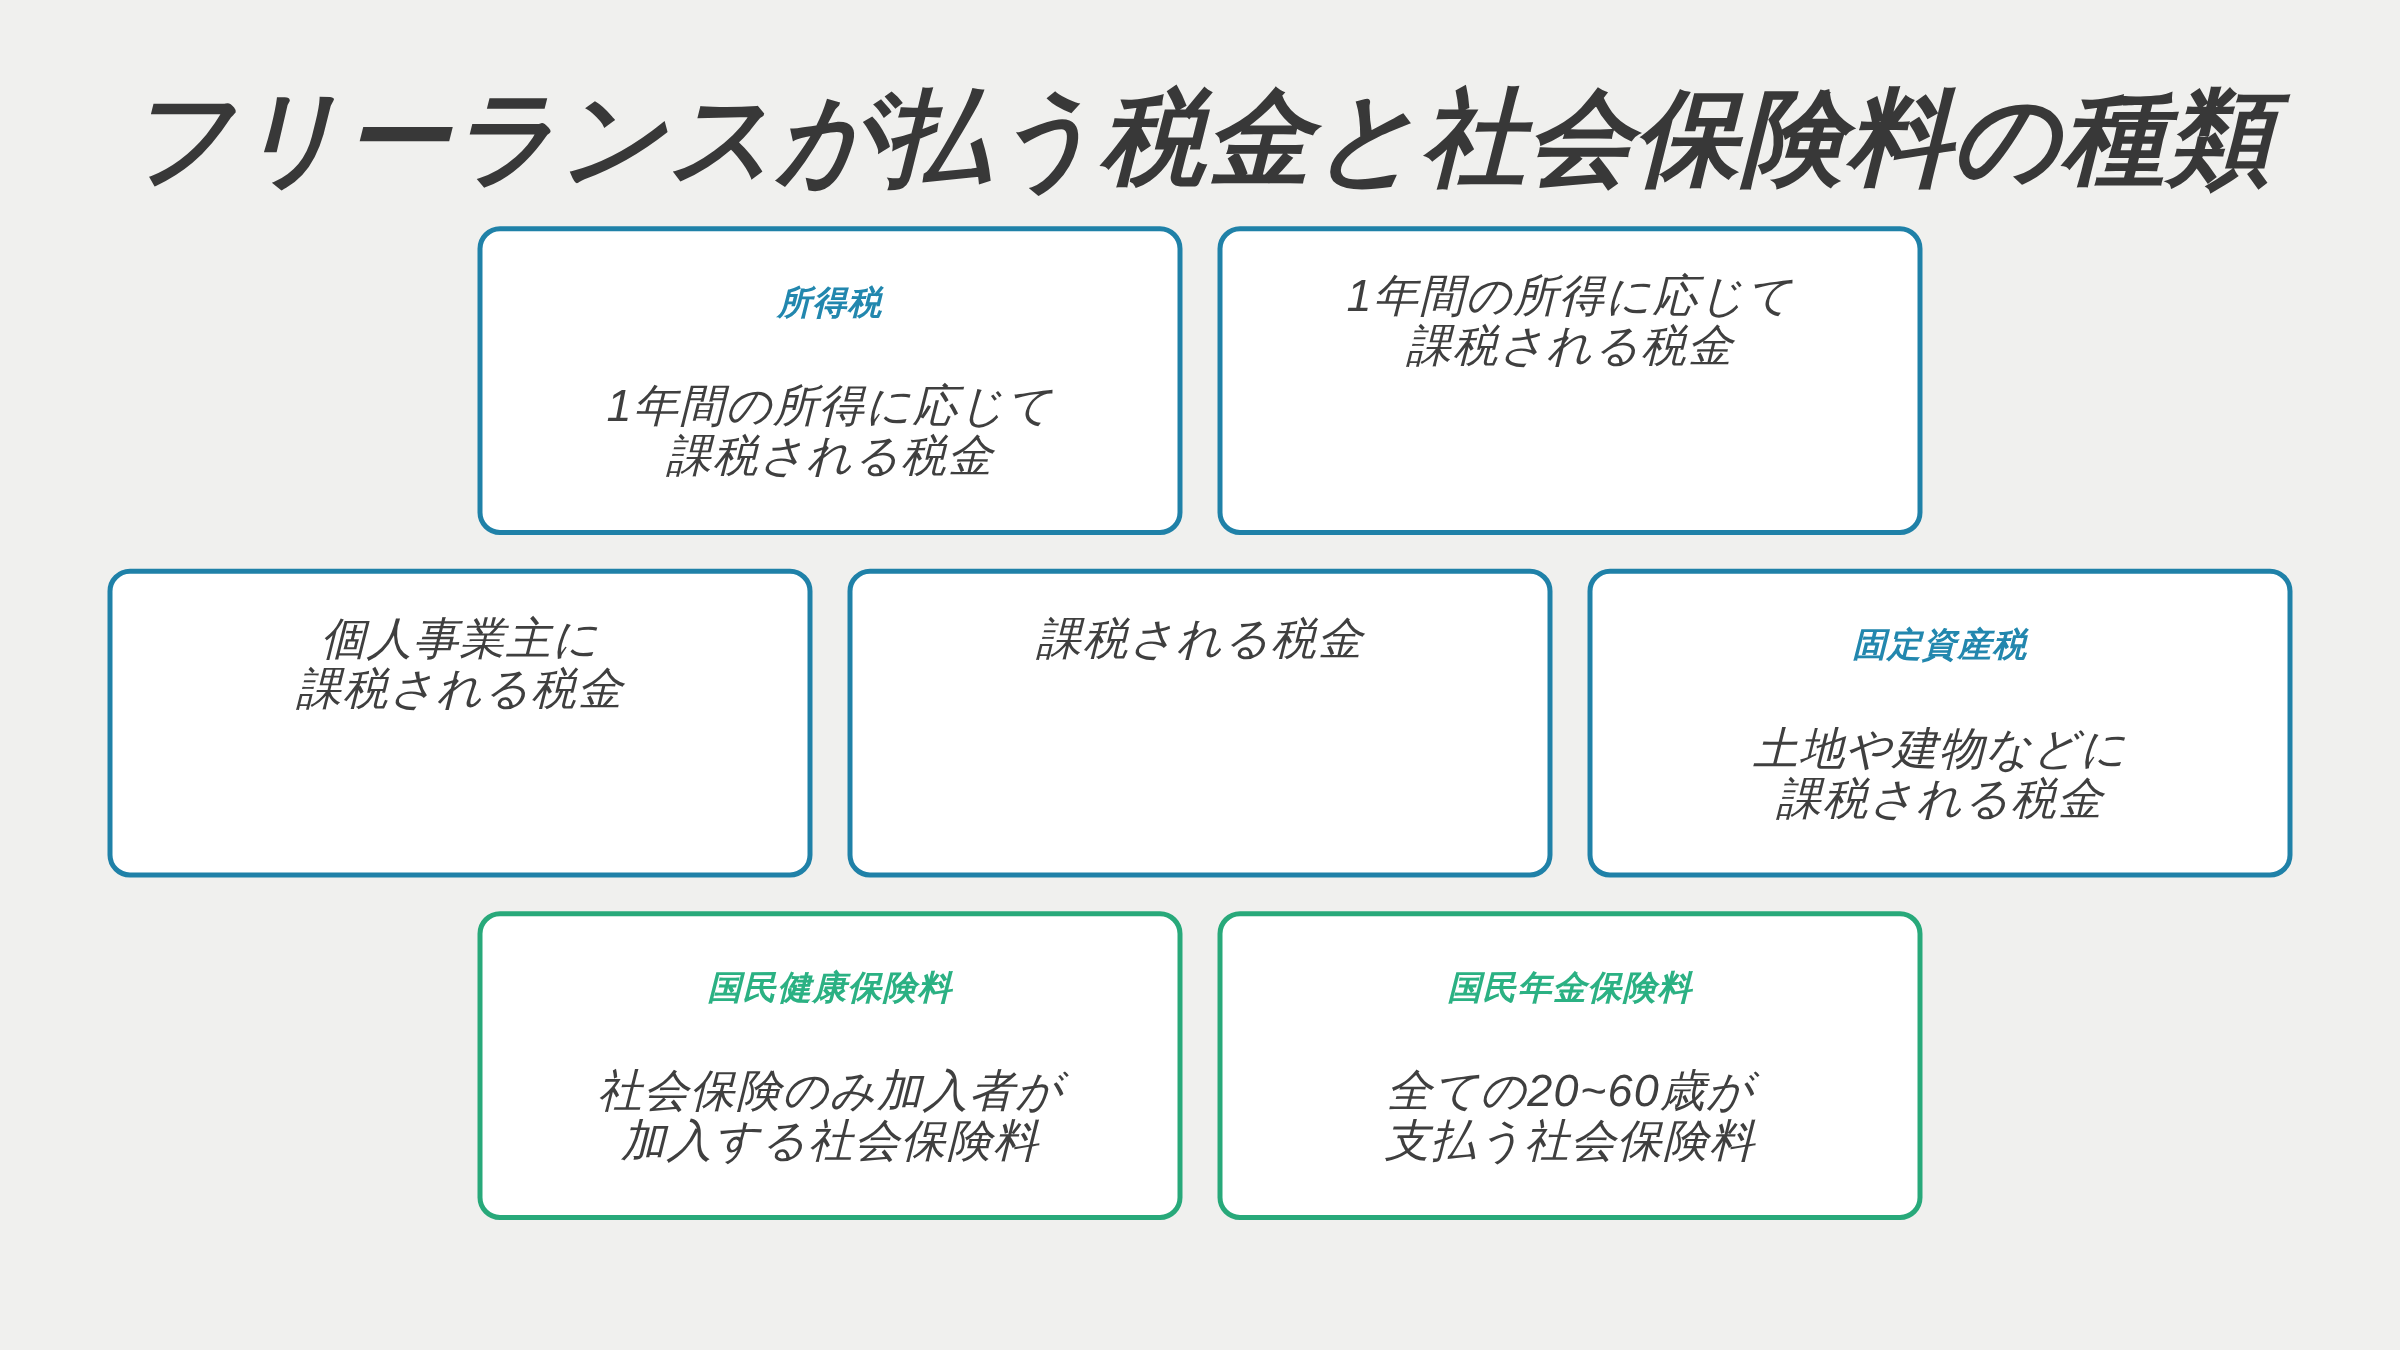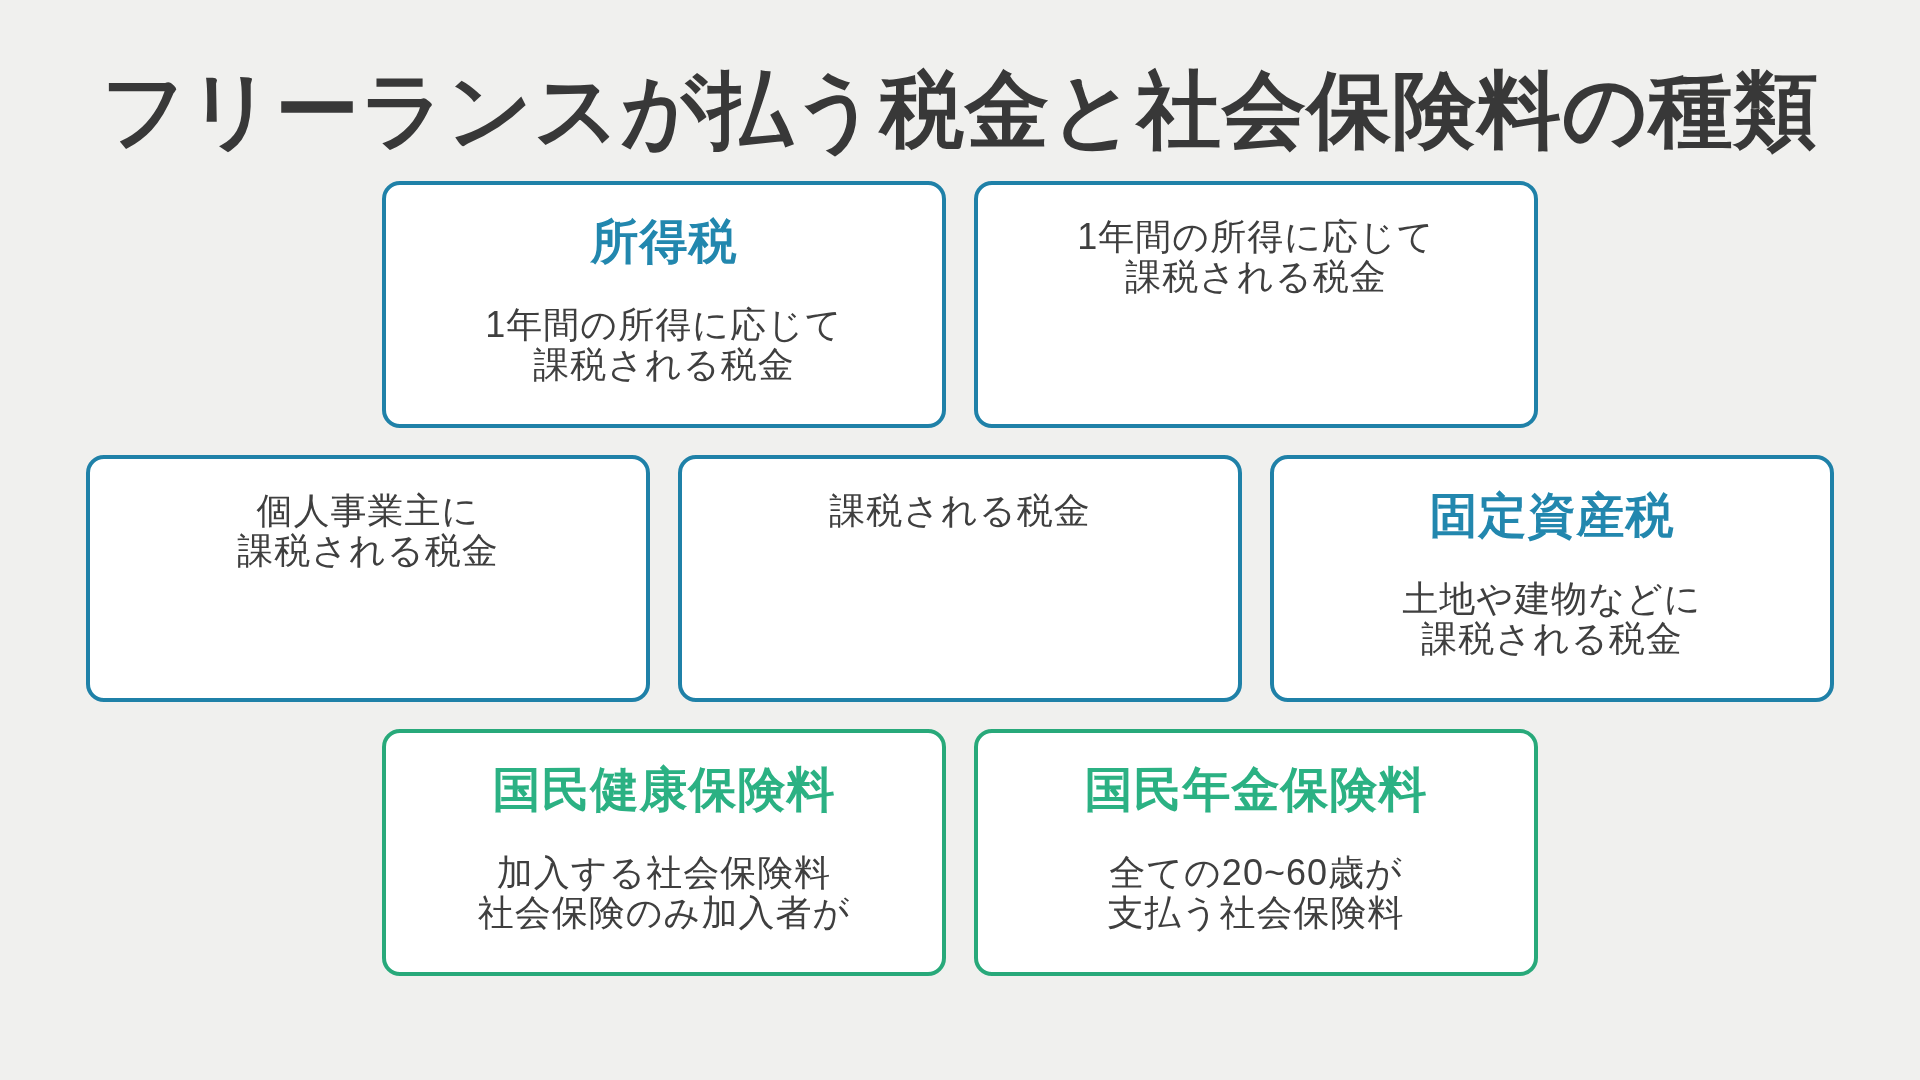--- a/index.html
+++ b/index.html
@@ -5,21 +5,21 @@
   :root {
     --bg: #f0f0ee;
     --card-bg: #ffffff;
     --title-text: #383838;
     --body-text: #3f3f3f;
     --blue-border: #1f81a8;
     --blue-heading: #2287ae;
     --green-border: #28a97a;
     --green-heading: #2bb183;
   }
-  * { margin: 0; padding: 0; box-sizing: border-box; }
+  * { margin: 0; padding: 0; box-sizing: border-box; font-style: italic; }
   html, body {
     width: 1920px;
     height: 1080px;
     overflow: hidden;
     font-family: "Liberation Sans", "DejaVu Sans", sans-serif;
   }
   body {
     background: var(--bg);
   }
   .canvas {
@@ -54,21 +54,21 @@
     width: 564px;
     height: 247px;
     background: var(--card-bg);
     border-radius: 18px;
     padding: 32px 24px 0 24px;
     text-align: center;
   }
   .card.blue  { border: 4px solid var(--blue-border); }
   .card.green { border: 4px solid var(--green-border); }
   .card-title {
-    font-size: 48px;
+    font-size: 27px;
     font-weight: 800;
     line-height: 50px;
     margin-bottom: 38px;
     letter-spacing: 1px;
   }
   .card.blue  .card-title { color: var(--blue-heading); }
   .card.green .card-title { color: var(--green-heading); }
   .card-body {
     font-size: 36px;
     line-height: 40px;
@@ -119,22 +119,22 @@
           <div>土地や建物などに</div>
           <div>課税される税金</div>
         </div>
       </div>
     </div>
 
     <div class="card-row">
       <div class="card green">
         <div class="card-title">国民健康保険料</div>
         <div class="card-body">
+          <div>社会保険のみ加入者が</div>
           <div>加入する社会保険料</div>
-          <div>社会保険のみ加入者が</div>
         </div>
       </div>
       <div class="card green">
         <div class="card-title">国民年金保険料</div>
         <div class="card-body">
           <div>全ての20~60歳が</div>
           <div>支払う社会保険料</div>
         </div>
       </div>
     </div>

